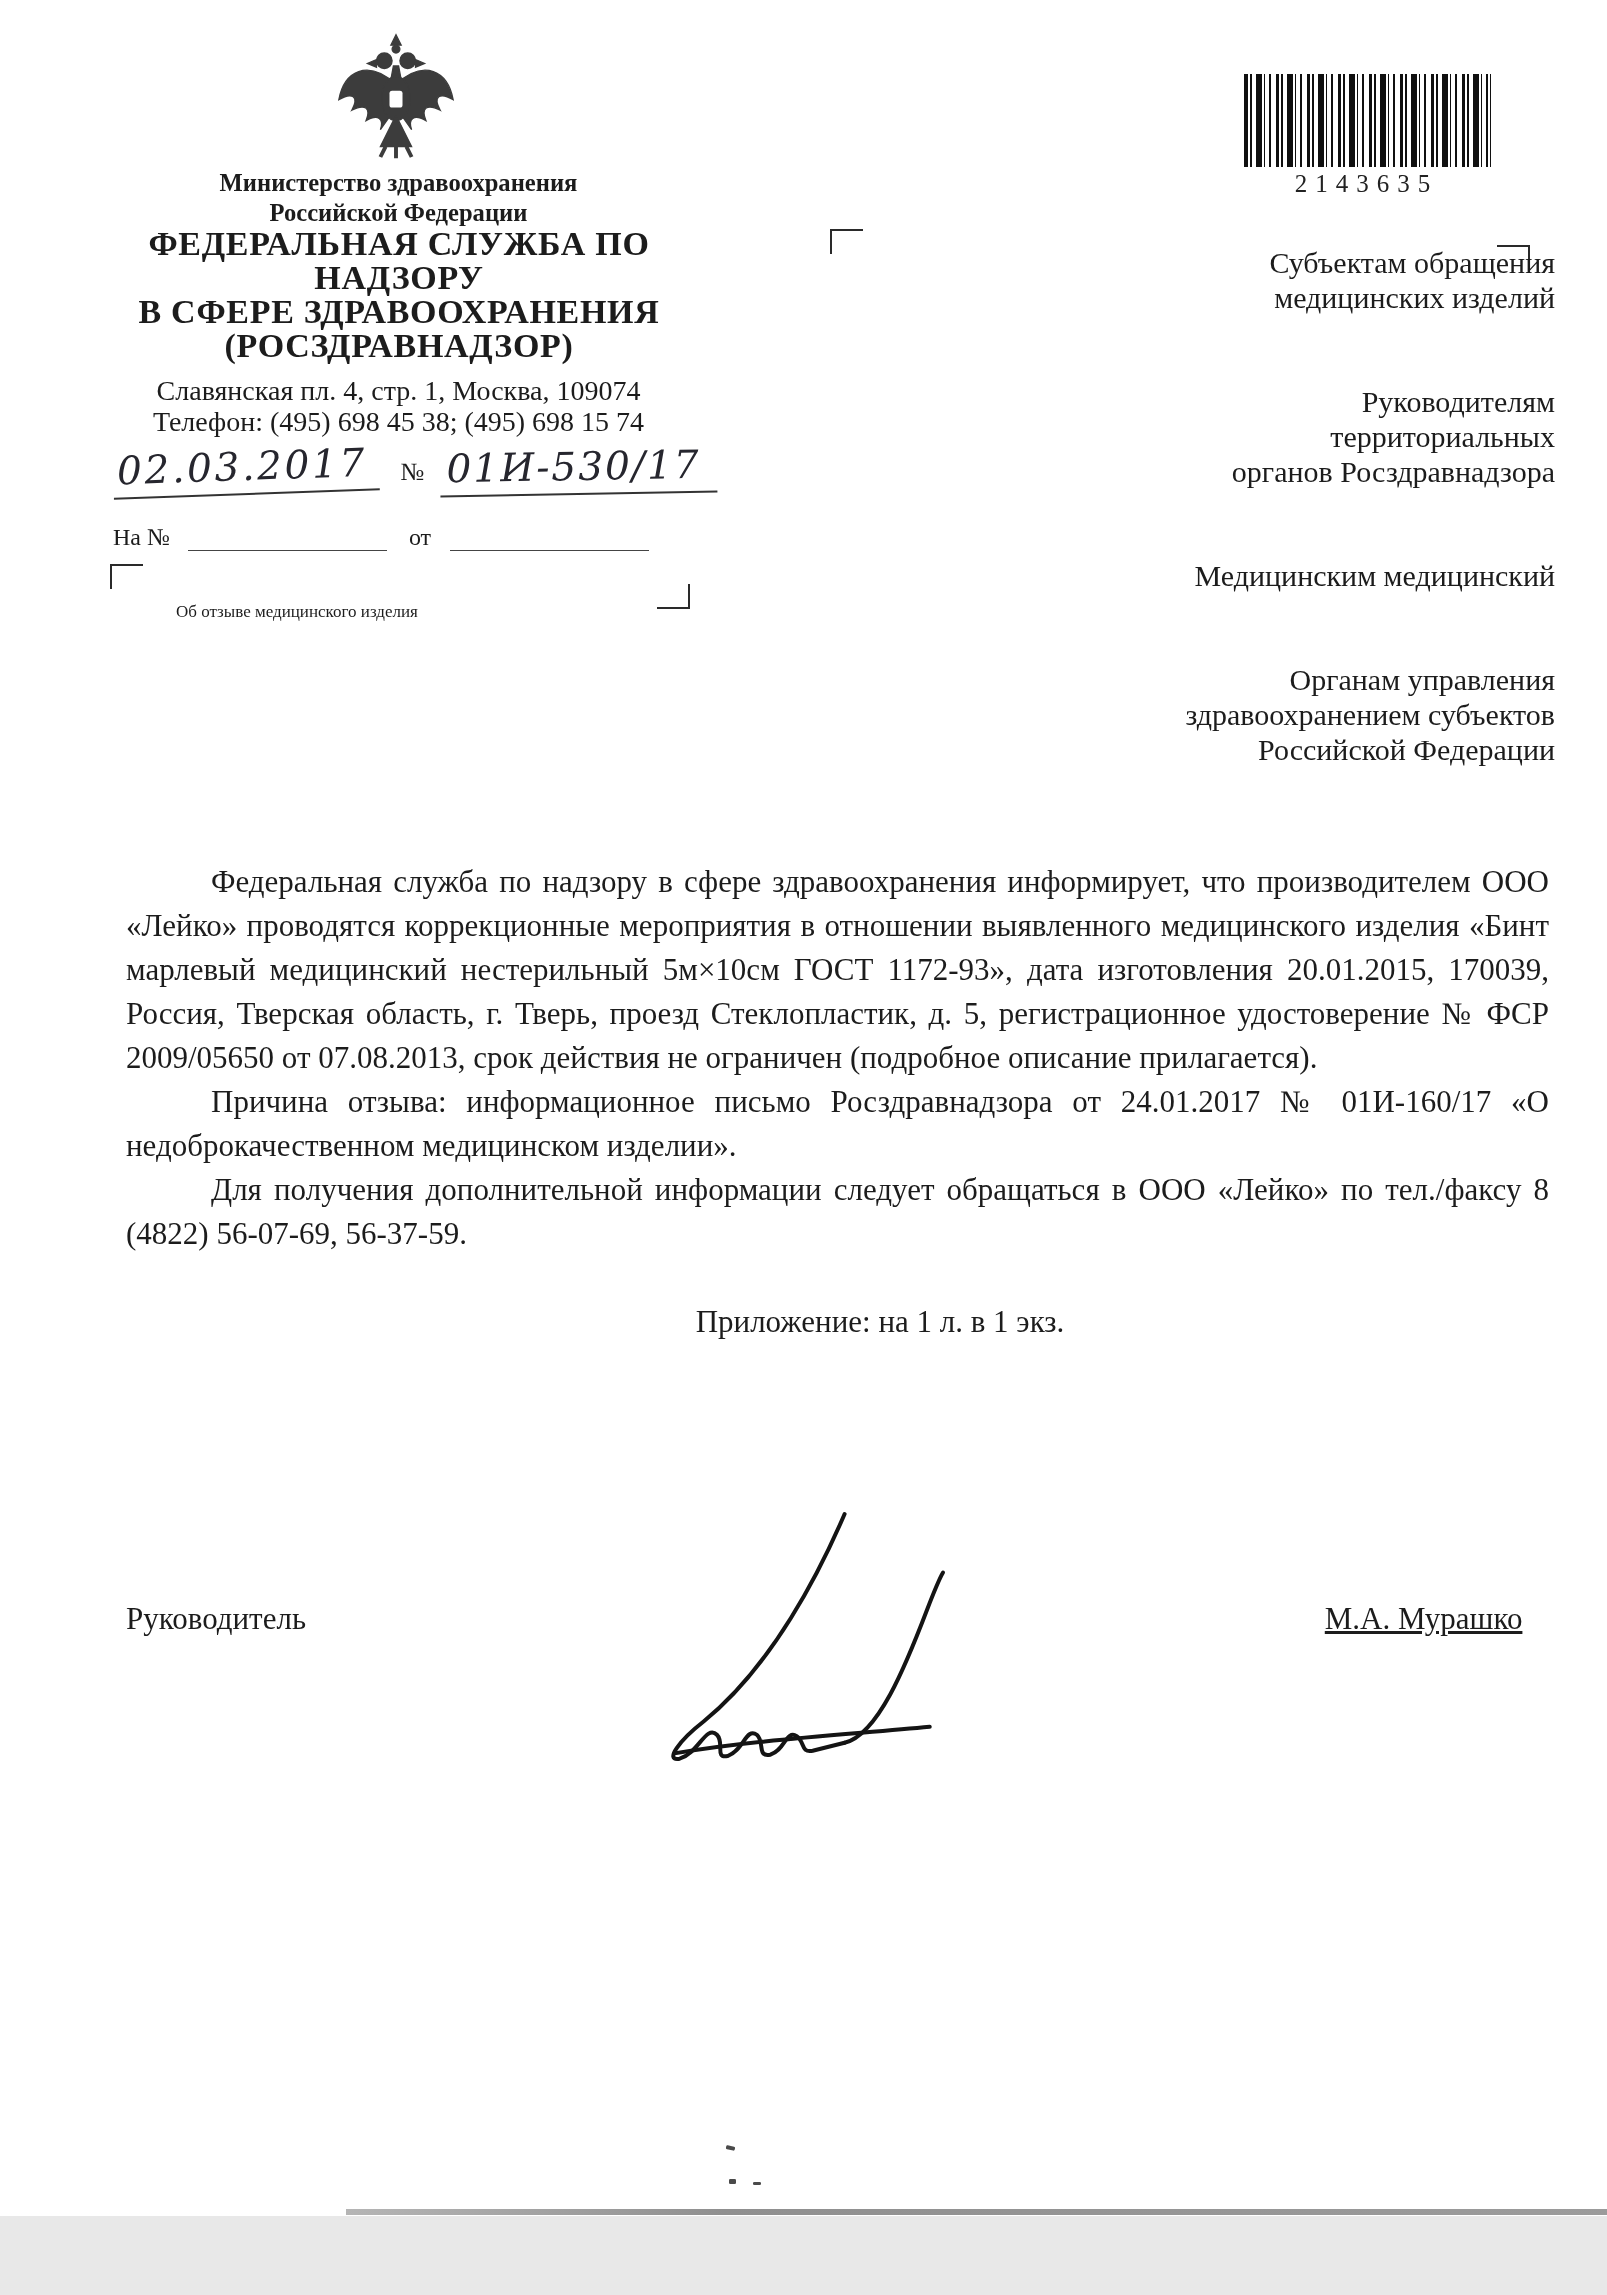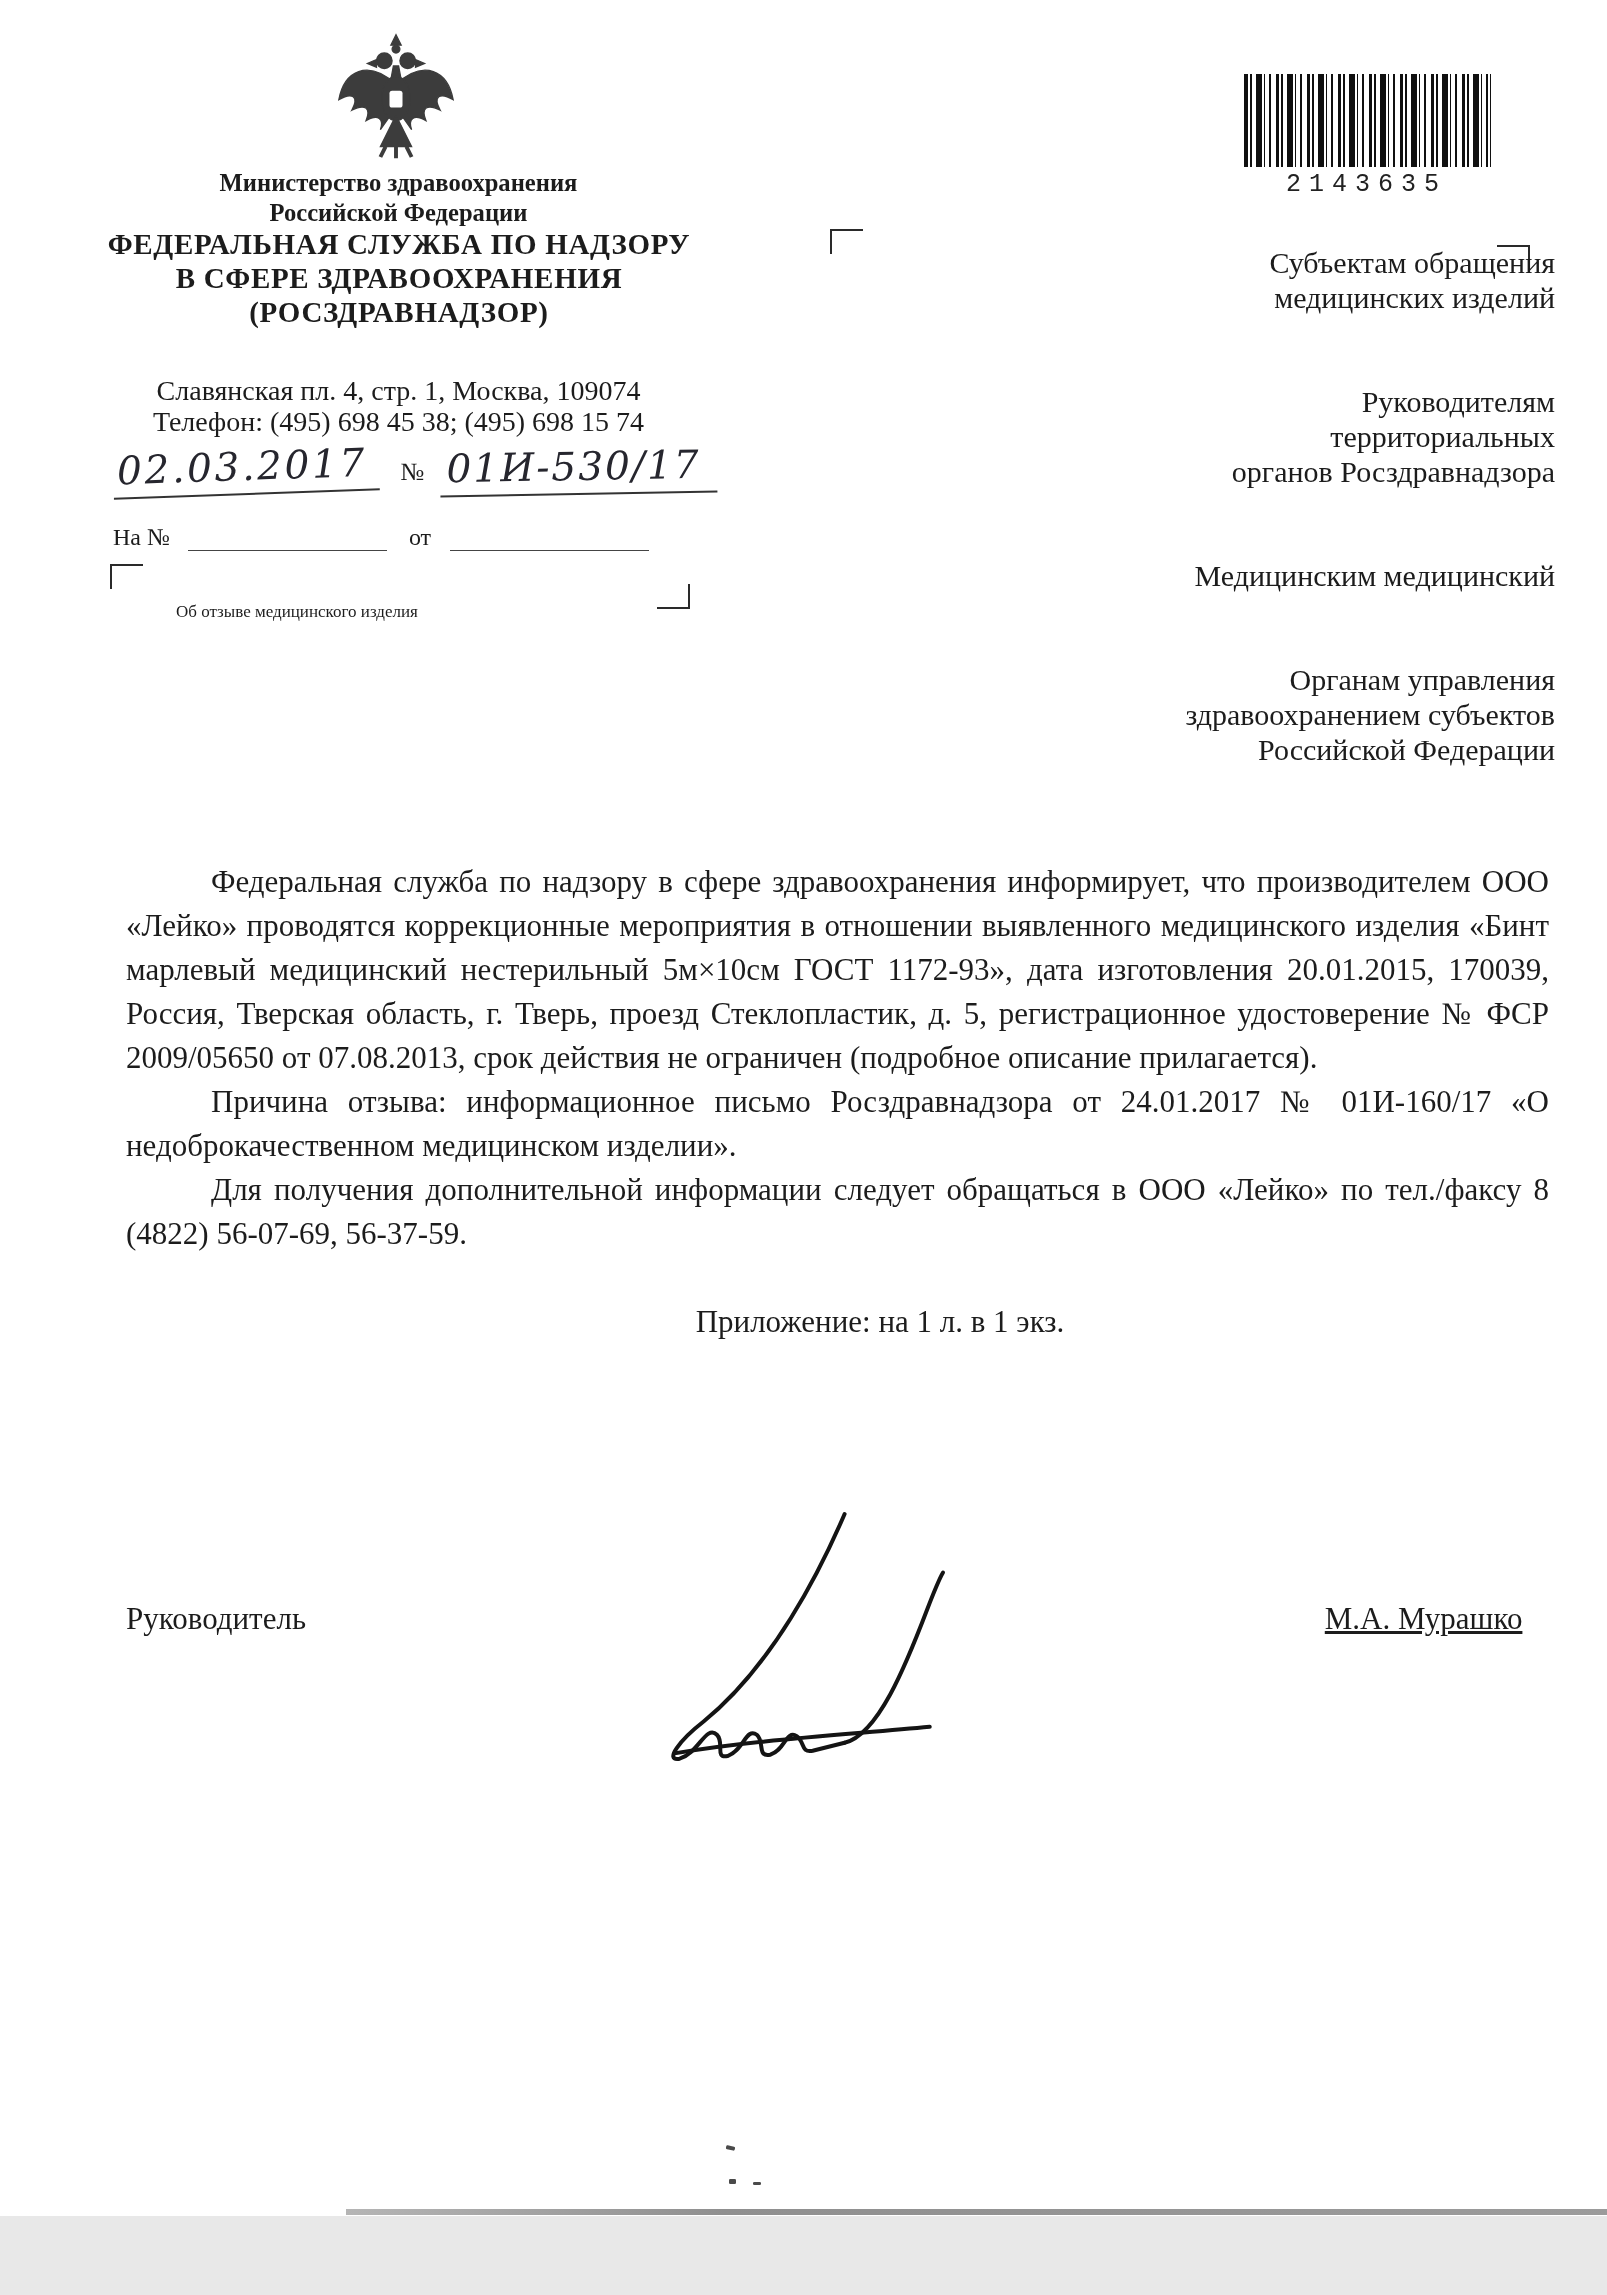--- a/index.html
+++ b/index.html
@@ -19,21 +19,21 @@
     width: 130px; height: 143px;
   }
   .ministry {
     position: absolute; left: 86px; top: 168px; width: 625px;
     text-align: center; font-weight: bold;
     font-size: 24.6px; line-height: 30px; white-space: pre-line;
   }
   .agency {
     position: absolute; left: 60px; top: 227px; width: 678px;
     text-align: center; font-weight: bold;
-    font-size: 29px; line-height: 34px; white-space: pre-line;
+    font-size: 34px; line-height: 34px; white-space: pre-line;
     letter-spacing: 0.7px;
   }
   .addr-block {
     position: absolute; left: 86px; top: 375px; width: 625px;
     text-align: center; font-size: 28px; line-height: 31px;
   }
 
   
   .ref-line {
     position: absolute; left: 113px; top: 444px; width: 798px;
@@ -94,21 +94,21 @@
     background: repeating-linear-gradient(90deg,
       #101010 0 3.3px,  #ffffff 3.3px 5.3px,
       #101010 5.3px 6.6px, #ffffff 6.6px 11.3px,
       #101010 11.3px 16.6px, #ffffff 16.6px 18.6px,
       #101010 18.6px 20px, #ffffff 20px 24px,
       #101010 24px 26px, #ffffff 26px 31px);
     border-left: 1.3px solid #101010; border-right: 1.3px solid #101010;
   }
   .barcode-number {
     margin-top: 2.7px; text-align: center;
-    font-family: Liberation Mono, monospace;
+    font-family: Liberation Serif, serif;
     font-size: 25px; letter-spacing: 8px; color: #222;
   }
 
   
   .addressees {
     position: absolute; left: 927px; top: 245px; width: 628px;
     text-align: center; font-size: 30px; line-height: 35px;
   }
   .addressee-group { white-space: pre-line; margin-bottom: 69px; text-align: right; }
   .addressee-group:last-child { margin-bottom: 0; }

